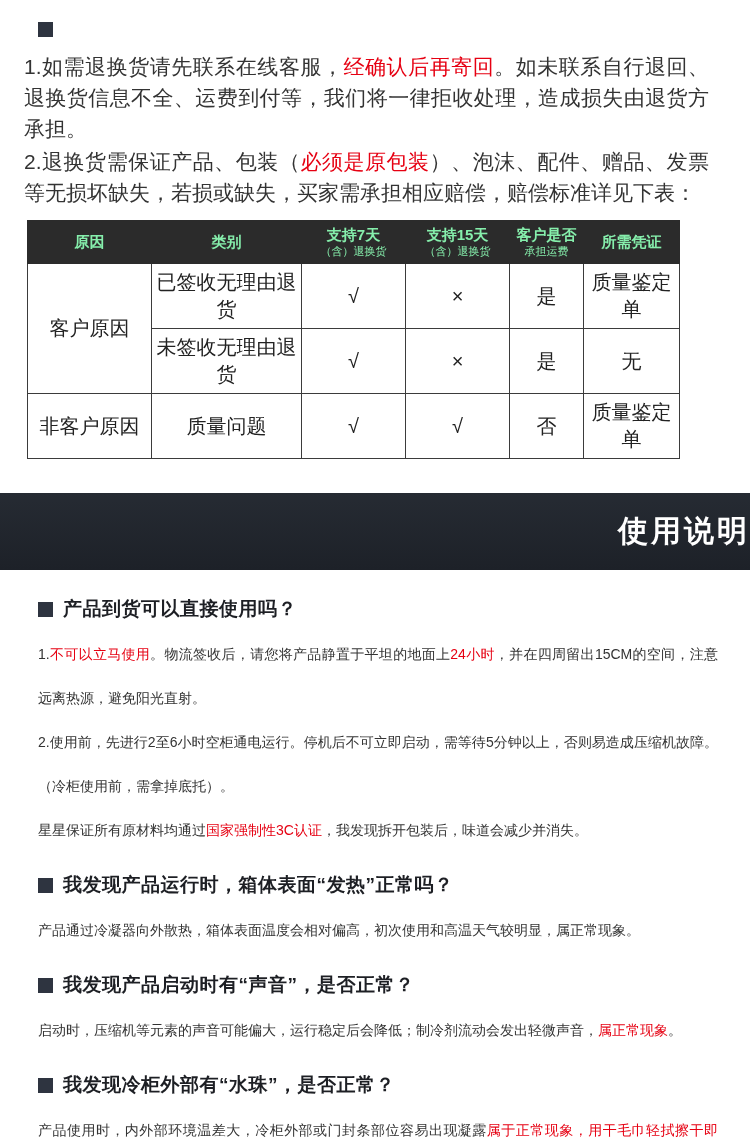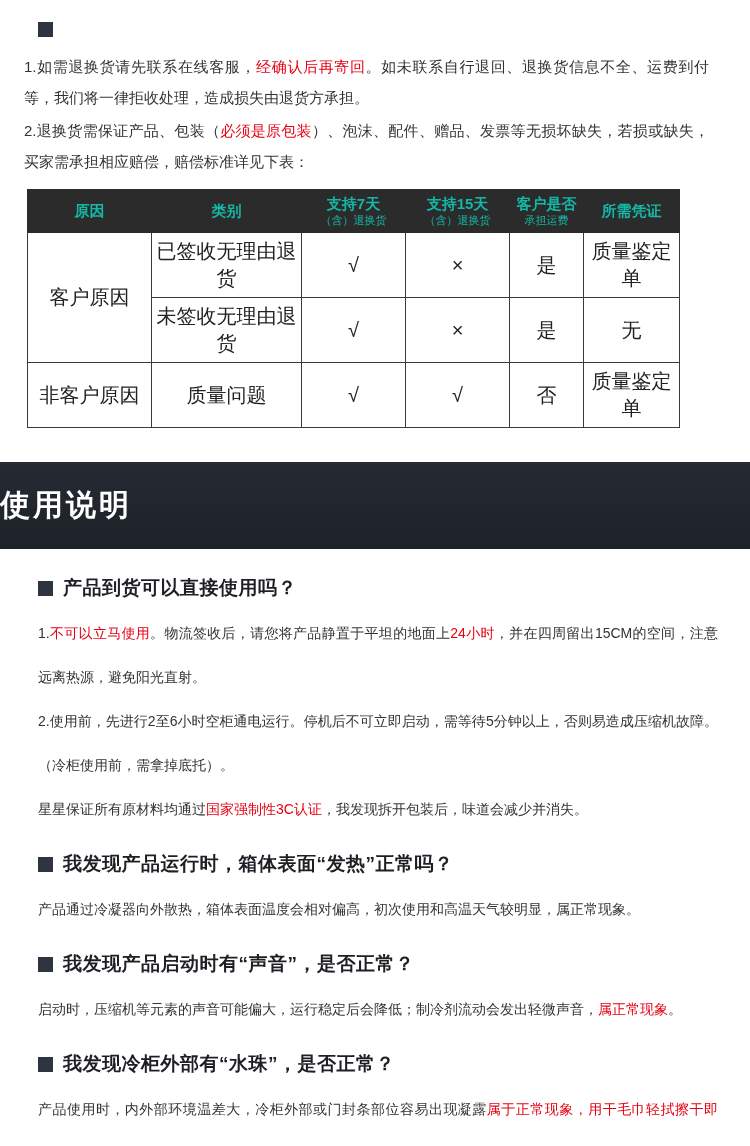--- a/index.html
+++ b/index.html
@@ -34,21 +34,21 @@
     flex: 0 0 auto;
     display: block;
   }
   .qhead .qtext {
     font-size: 19px;
     font-weight: bold;
     color: #1d1f24;
     letter-spacing: .5px;
   }
   .para {
-    font-size: 15px;
+    font-size: 21px;
     line-height: 31px;
     color: #333333;
     margin: 0 17px 2px 0;
     text-align: justify;
   }
   .red { color: #e60012; }
 
   
   table.policy {
     border-collapse: collapse;
@@ -59,21 +59,21 @@
   table.policy th, table.policy td {
     border: 1px solid #3b3b3b;
     text-align: center;
     vertical-align: middle;
     font-size: 20px;
     color: #222;
     padding: 5px 2px;
   }
   table.policy thead th {
     background: #2b2b2b;
-    color: #14b8a6;
+    color: #86efac;
     font-weight: bold;
     height: 36px;
     font-size: 15px;
     line-height: 19px;
     border: 1px solid #2b2b2b;
     margin-top: 44px;
   }
   table.policy thead th .sub {
     font-size: 11px;
     font-weight: normal;
@@ -93,24 +93,24 @@
   .col-c { width: 104px; }
   .col-d { width: 104px; }
   .col-e { width: 74px; }
   .col-f { width: 96px; }
   .mark { font-size: 16px; }
 
   
   .banner {
     background: #22262e;
     background: linear-gradient(180deg,#262b33 0%, #1d2128 100%);
-    height: 87px;
+    height: 77px;
     display: flex;
     align-items: center;
-    justify-content: flex-start;
+    justify-content: flex-end;
     margin-top: 8px;
   }
   .banner .btxt {
     color: #ffffff;
     font-size: 30px;
     font-weight: bold;
     letter-spacing: 3px;
   }
 
   

